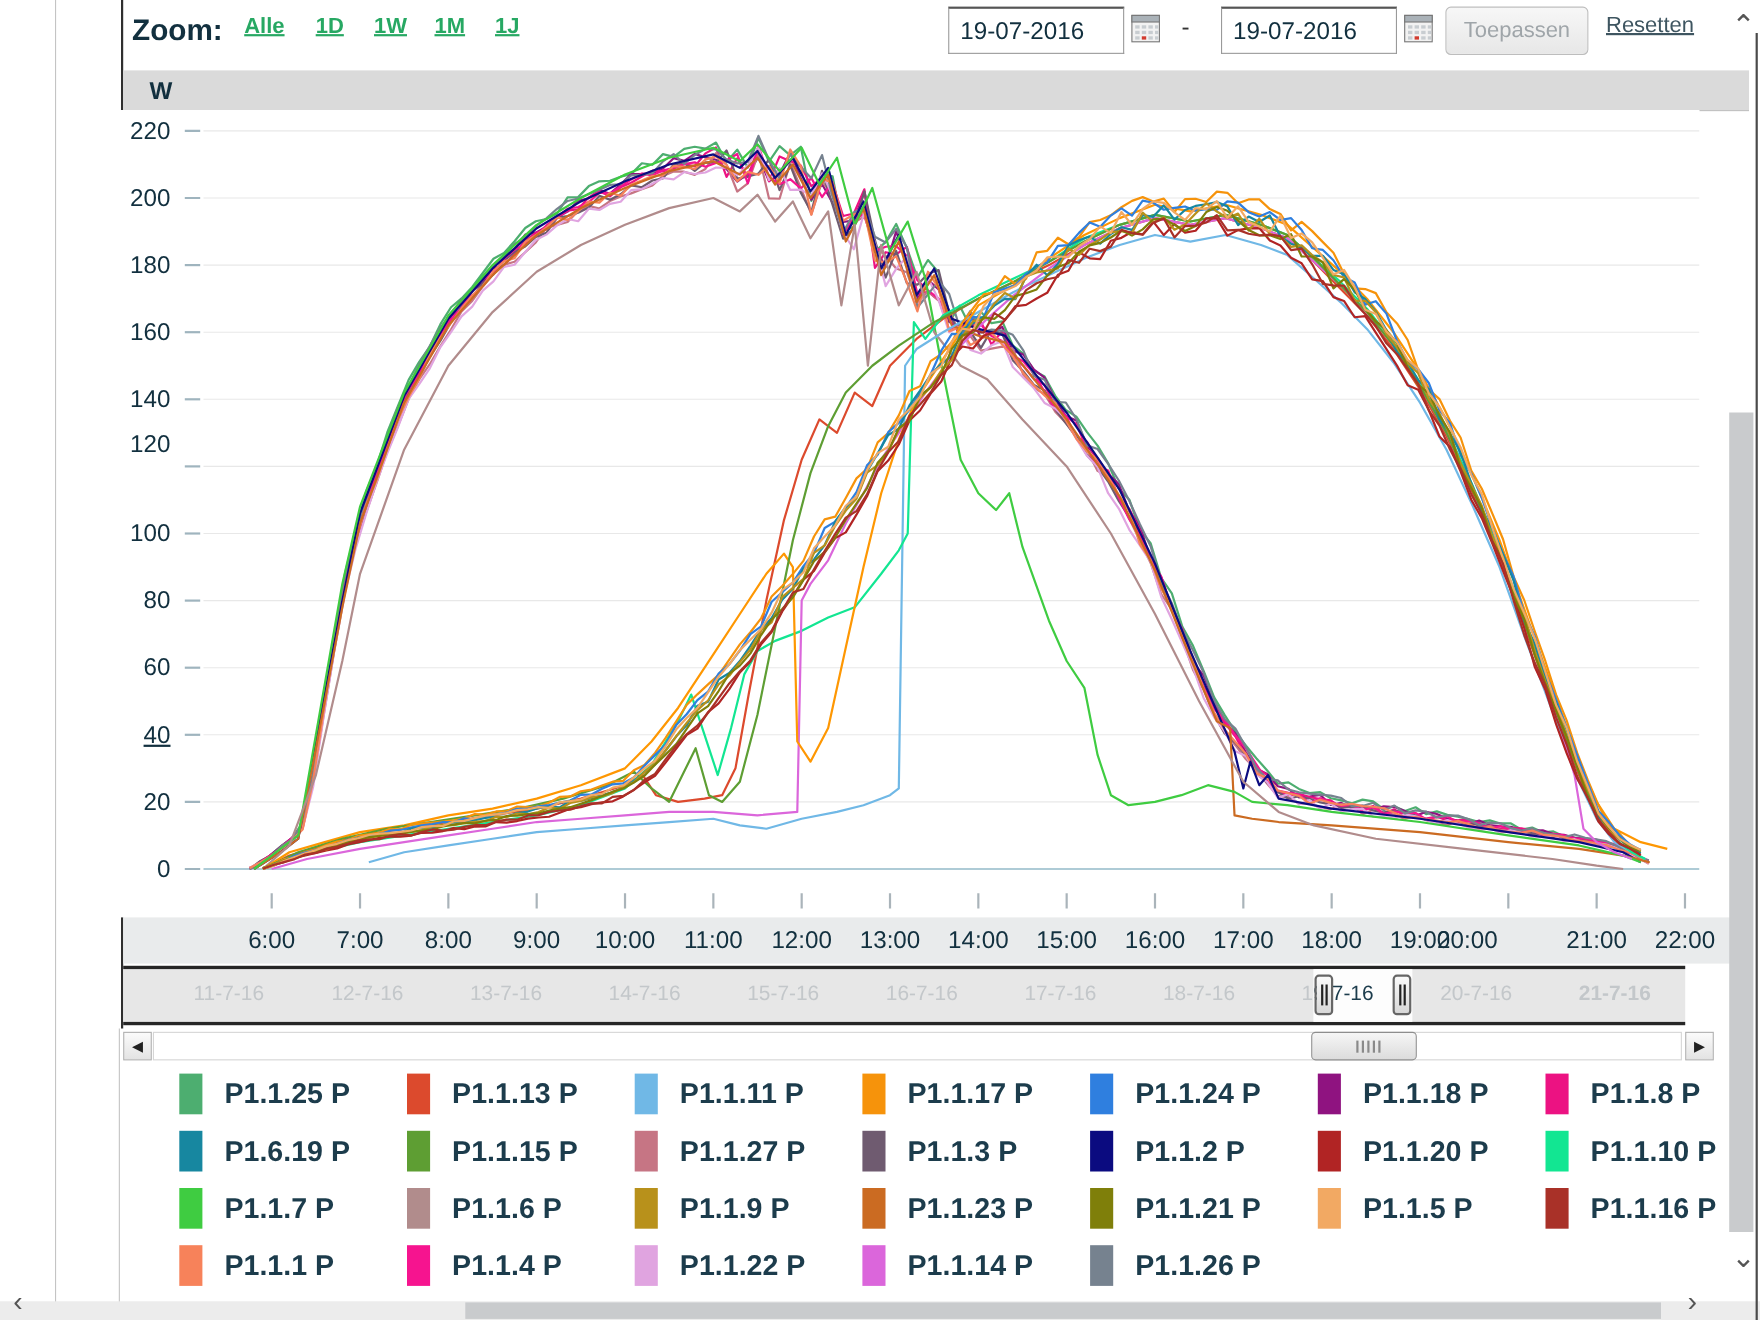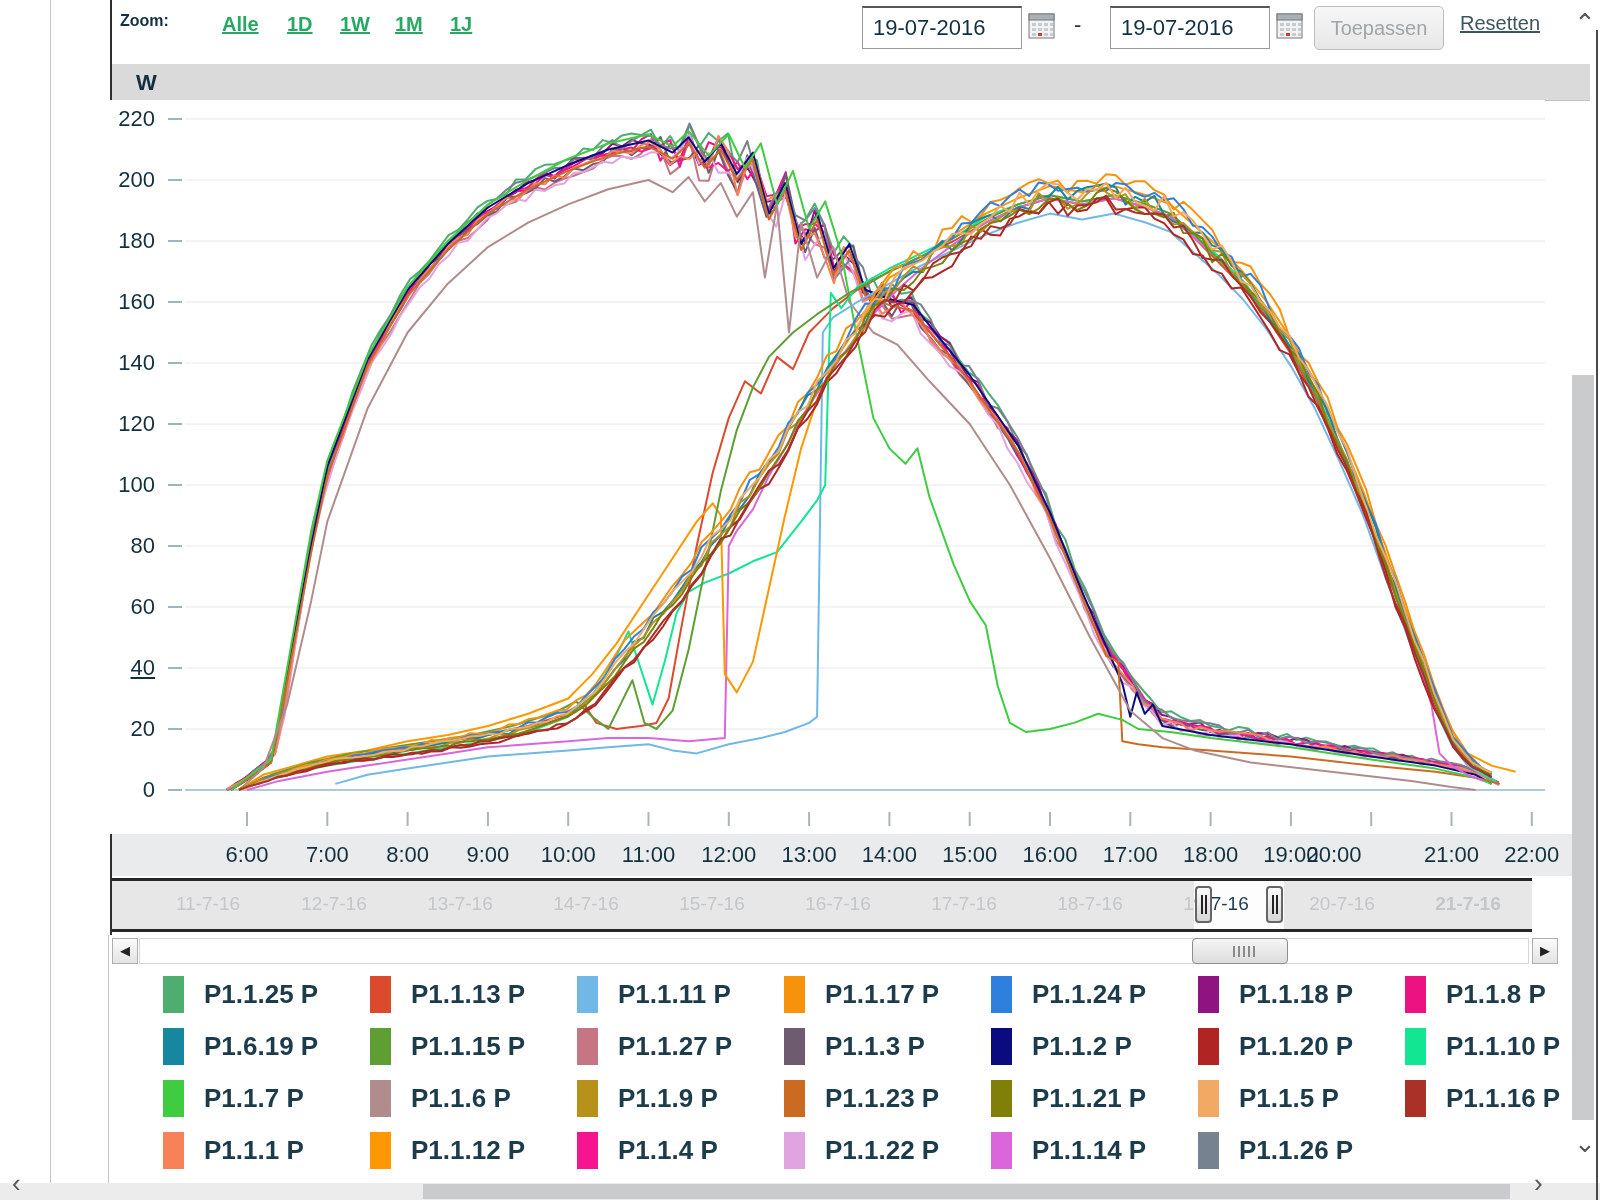--- a/index.html
+++ b/index.html
@@ -4,21 +4,21 @@
 <style>
   html,body{margin:0;padding:0;background:#fff;}
   .page{position:relative;width:1600px;height:1200px;background:#fff;
         font-family:"Liberation Sans",sans-serif;color:#17374A;overflow:hidden;}
   .vline{position:absolute;top:0;bottom:0;width:1px;background:#C4C4C4;}
   .container-border{position:absolute;left:110px;top:0;width:2px;height:935px;background:#2F2F2F;}
   .container-border-low{position:absolute;left:108px;top:935px;width:1px;height:265px;background:#C4C4C4;}
 
   
   .controls{position:absolute;left:112px;top:0;right:40px;height:62px;}
-  .zoom-label{position:absolute;left:8px;top:12px;font-size:16px;font-weight:bold;color:#12303F;}
+  .zoom-label{position:absolute;left:8px;top:12px;font-size:27px;font-weight:bold;color:#12303F;}
   .zoom-link{position:absolute;top:13px;font-size:20px;font-weight:bold;color:#27A863;text-decoration:underline;cursor:pointer;}
   .date-wrap{position:absolute;top:6px;height:46px;}
   .date-input{width:148px;height:40px;border:1px solid #9A9A9A;border-top:2px solid #555;
       font-family:"Liberation Sans",sans-serif;font-size:22px;color:#12303F;padding:0 0 0 10px;}
   .cal{position:absolute;top:12px;width:27px;height:27px;cursor:pointer;}
   .dash-sep{position:absolute;top:12px;font-size:22px;color:#333;}
   .apply-btn{position:absolute;top:6px;width:130px;height:44px;border:1px solid #BDBDBD;border-radius:5px;
       background:linear-gradient(#F7F7F7,#E7E7E7);font-family:"Liberation Sans",sans-serif;
       font-size:20px;color:#9FA5A9;}
   .reset-link{position:absolute;top:12px;font-size:20px;color:#3E5560;text-decoration:underline;cursor:pointer;}
@@ -212,21 +212,21 @@
         <polyline points="129.0,689.7 138.6,686.4 148.2,683.8 157.9,681.0 167.5,676.8 177.2,675.4 186.8,671.7 196.4,669.9 206.1,667.2 215.7,664.2 225.3,663.2 235.0,662.9 244.6,659.8 254.2,658.6 263.9,659.5 273.5,656.4 283.1,654.1 292.8,655.1 302.4,654.2 312.1,651.7 321.7,650.2 331.3,650.2 341.0,647.0 350.6,645.1 360.2,645.2 369.9,641.3 379.5,641.0 389.1,638.2 398.8,636.8 408.4,636.0 418.0,632.9 427.7,630.4 437.3,630.3 447.0,624.4 456.6,623.6 466.2,618.2 475.9,609.1 485.5,603.6 495.1,590.3 504.8,578.0 514.4,567.3 524.0,559.7 533.7,548.0 543.3,534.7 553.0,521.3 562.6,510.3 572.2,500.4 581.9,484.3 591.5,473.4 601.1,455.0 610.8,438.6 620.4,435.5 630.0,417.5 639.7,401.0 649.3,385.3 658.9,370.6 668.6,364.7 678.2,349.5 687.9,327.6 697.5,311.2 707.1,300.9 716.8,278.0 726.4,267.7 736.0,256.9 745.7,240.7 755.3,231.9 764.9,209.8 774.6,200.0 784.2,202.5 793.9,184.7 803.5,190.7 813.1,179.8 822.8,163.7 832.4,157.5 842.0,153.9 851.7,151.8 861.3,136.4 870.9,138.9 880.6,126.1 890.2,128.3 899.8,124.2 909.5,108.9 919.1,111.9 928.8,113.4 938.4,102.6 948.0,98.6 957.7,115.8 967.3,105.5 976.9,105.1 986.6,102.3 996.2,95.6 1005.8,109.4 1015.5,109.0 1025.1,112.5 1034.8,114.1 1044.4,113.3 1054.0,114.6 1063.7,127.4 1073.3,126.0 1082.9,140.3 1092.6,158.0 1102.2,159.4 1111.8,159.7 1121.5,174.9 1131.1,185.5 1140.7,196.4 1150.4,212.1 1160.0,222.0 1169.7,235.6 1179.3,249.2 1188.9,273.1 1198.6,286.9 1208.2,308.6 1217.8,326.3 1227.5,349.2 1237.1,367.5 1246.7,392.3 1256.4,412.8 1266.0,445.8 1275.7,477.3 1285.3,502.8 1294.9,523.4 1304.6,552.1 1314.2,576.6 1323.8,606.0 1333.5,626.0 1343.1,645.1 1352.7,656.6 1362.4,666.5 1372.0,671.7 1381.6,677.5" fill="none" stroke="#A93128" stroke-width="2" stroke-linejoin="round"></polyline>
       </svg>
   </div>
   <div id="ylabels">
       <div class="ylab" style="left: 100px; top: 777px;">0</div>
       <div class="ylab" style="left: 100px; top: 716px;">20</div>
       <div class="ylab" style="left: 100px; top: 655px; text-decoration: underline;">40</div>
       <div class="ylab" style="left: 100px; top: 594px;">60</div>
       <div class="ylab" style="left: 100px; top: 533px;">80</div>
       <div class="ylab" style="left: 100px; top: 472px;">100</div>
-      <div class="ylab" style="left: 100px; top: 411px;">120</div>
+      <div class="ylab" style="left: 100px; top: 391px;">120</div>
       <div class="ylab" style="left: 100px; top: 350px;">140</div>
       <div class="ylab" style="left: 100px; top: 289px;">160</div>
       <div class="ylab" style="left: 100px; top: 228px;">180</div>
       <div class="ylab" style="left: 100px; top: 167px;">200</div>
       <div class="ylab" style="left: 100px; top: 106px;">220</div>
     </div>
 
   <div class="xband"></div>
   <div id="xlabels">
       <div class="xlab" style="left: 202px; top: 842px;">6:00</div>
@@ -374,24 +374,20 @@
       </div>
       <div class="litem">
         <div class="swatch" style="background: rgb(169, 49, 40);"></div>
         <span class="llabel">P1.1.16 P</span>
       </div>
       <div class="litem">
         <div class="swatch" style="background: rgb(247, 130, 90);"></div>
         <span class="llabel">P1.1.1 P</span>
       </div>
       <div class="litem">
-        <div class="swatch" style="background: rgb(254, 151, 2);"></div>
-        <span class="llabel">P1.1.12 P</span>
-      </div>
-      <div class="litem">
         <div class="swatch" style="background: rgb(246, 20, 143);"></div>
         <span class="llabel">P1.1.4 P</span>
       </div>
       <div class="litem">
         <div class="swatch" style="background: rgb(224, 164, 224);"></div>
         <span class="llabel">P1.1.22 P</span>
       </div>
       <div class="litem">
         <div class="swatch" style="background: rgb(219, 102, 219);"></div>
         <span class="llabel">P1.1.14 P</span>

